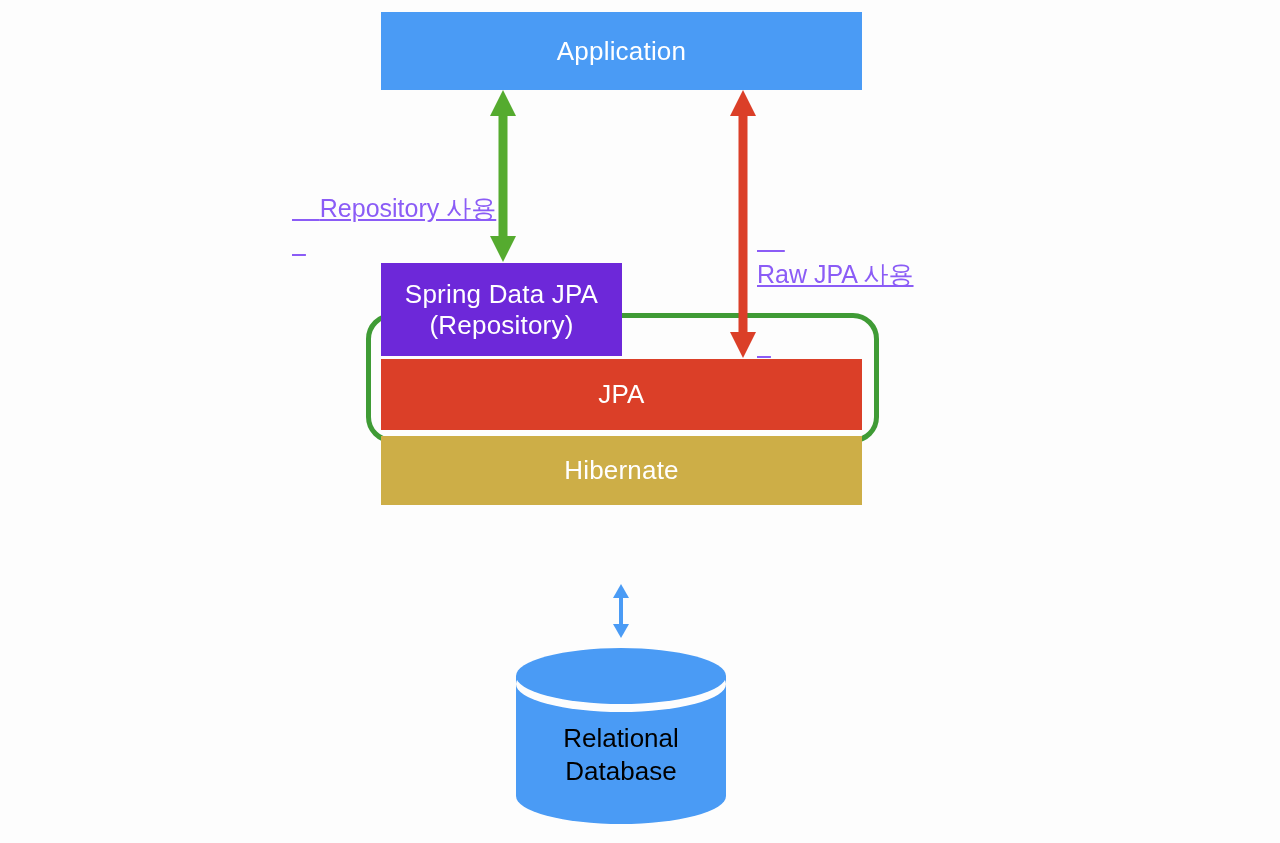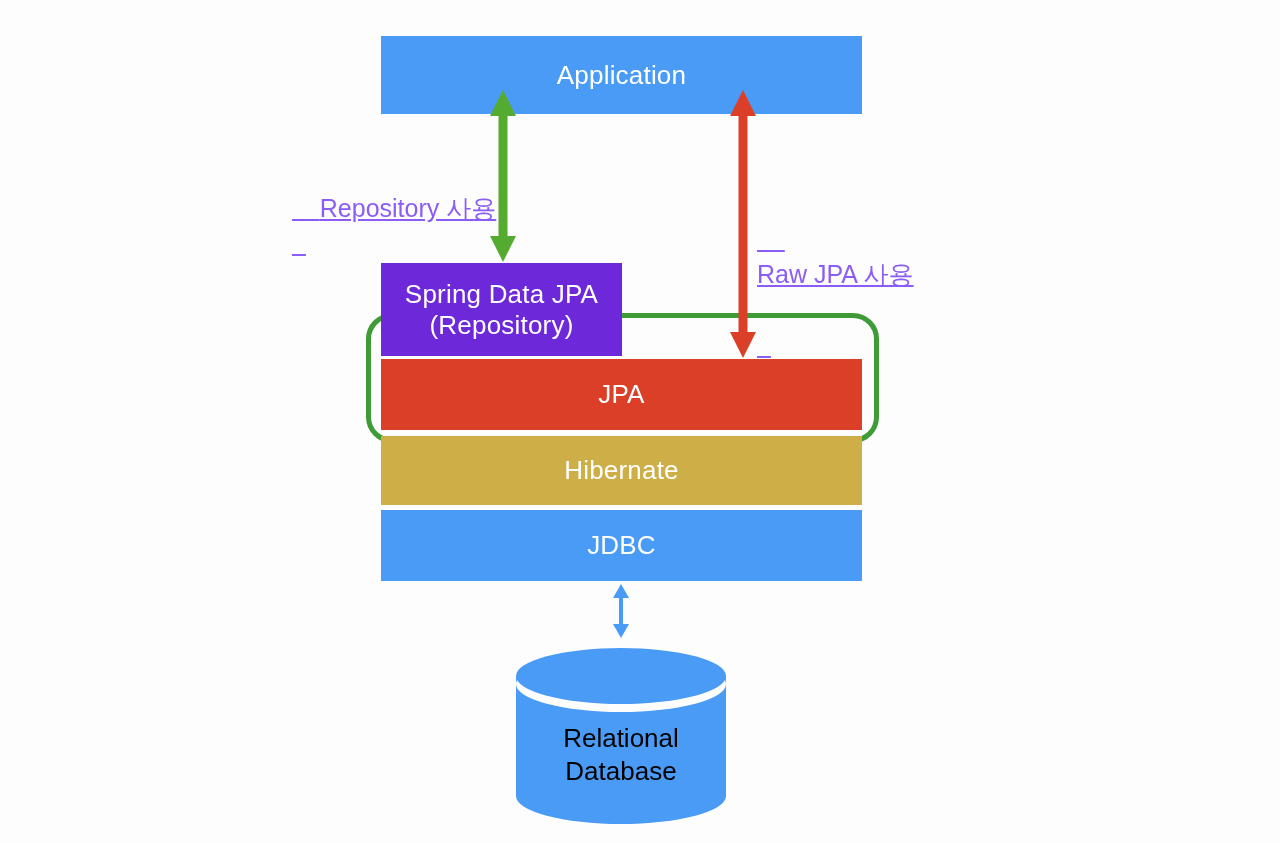--- a/index.html
+++ b/index.html
@@ -29,21 +29,20 @@
     line-height: 1.18;
     text-align: center;
     letter-spacing: 0.2px;
     box-sizing: border-box;
   }
 
   
   #box-application {
     left: 381px; top: 12px; width: 481px; height: 78px;
     background: #4a9bf5;
-    margin-top: 24px;
   }
   #box-springdata {
     left: 381px; top: 263px; width: 241px; height: 93px;
     background: #6d28d9;
     z-index: 5;
   }
   #box-jpa {
     left: 381px; top: 359px; width: 481px; height: 71px;
     background: #db3f28;
     z-index: 5;
@@ -150,23 +149,20 @@
   </div>
 
   <div class="layer-box" id="box-jpa">
     <span>JPA</span>
   </div>
 
   <div class="layer-box" id="box-hibernate">
     <span>Hibernate</span>
   </div>
 
-  <div class="layer-box" id="box-jdbc">
-    <span>JDBC</span>
-  </div>
 
   <div class="arrow-wrap" style="left:606px; top:583px; width:30px; height:56px;">
     <svg width="30" height="56" viewBox="0 0 30 56" aria-hidden="true">
       <line x1="15" y1="9" x2="15" y2="47" stroke="#4a9bf5" stroke-width="4"></line>
       <polygon points="15,1 23,15 7,15" fill="#4a9bf5"></polygon>
       <polygon points="15,55 23,41 7,41" fill="#4a9bf5"></polygon>
     </svg>
   </div>
 
   <div id="db-cylinder">

